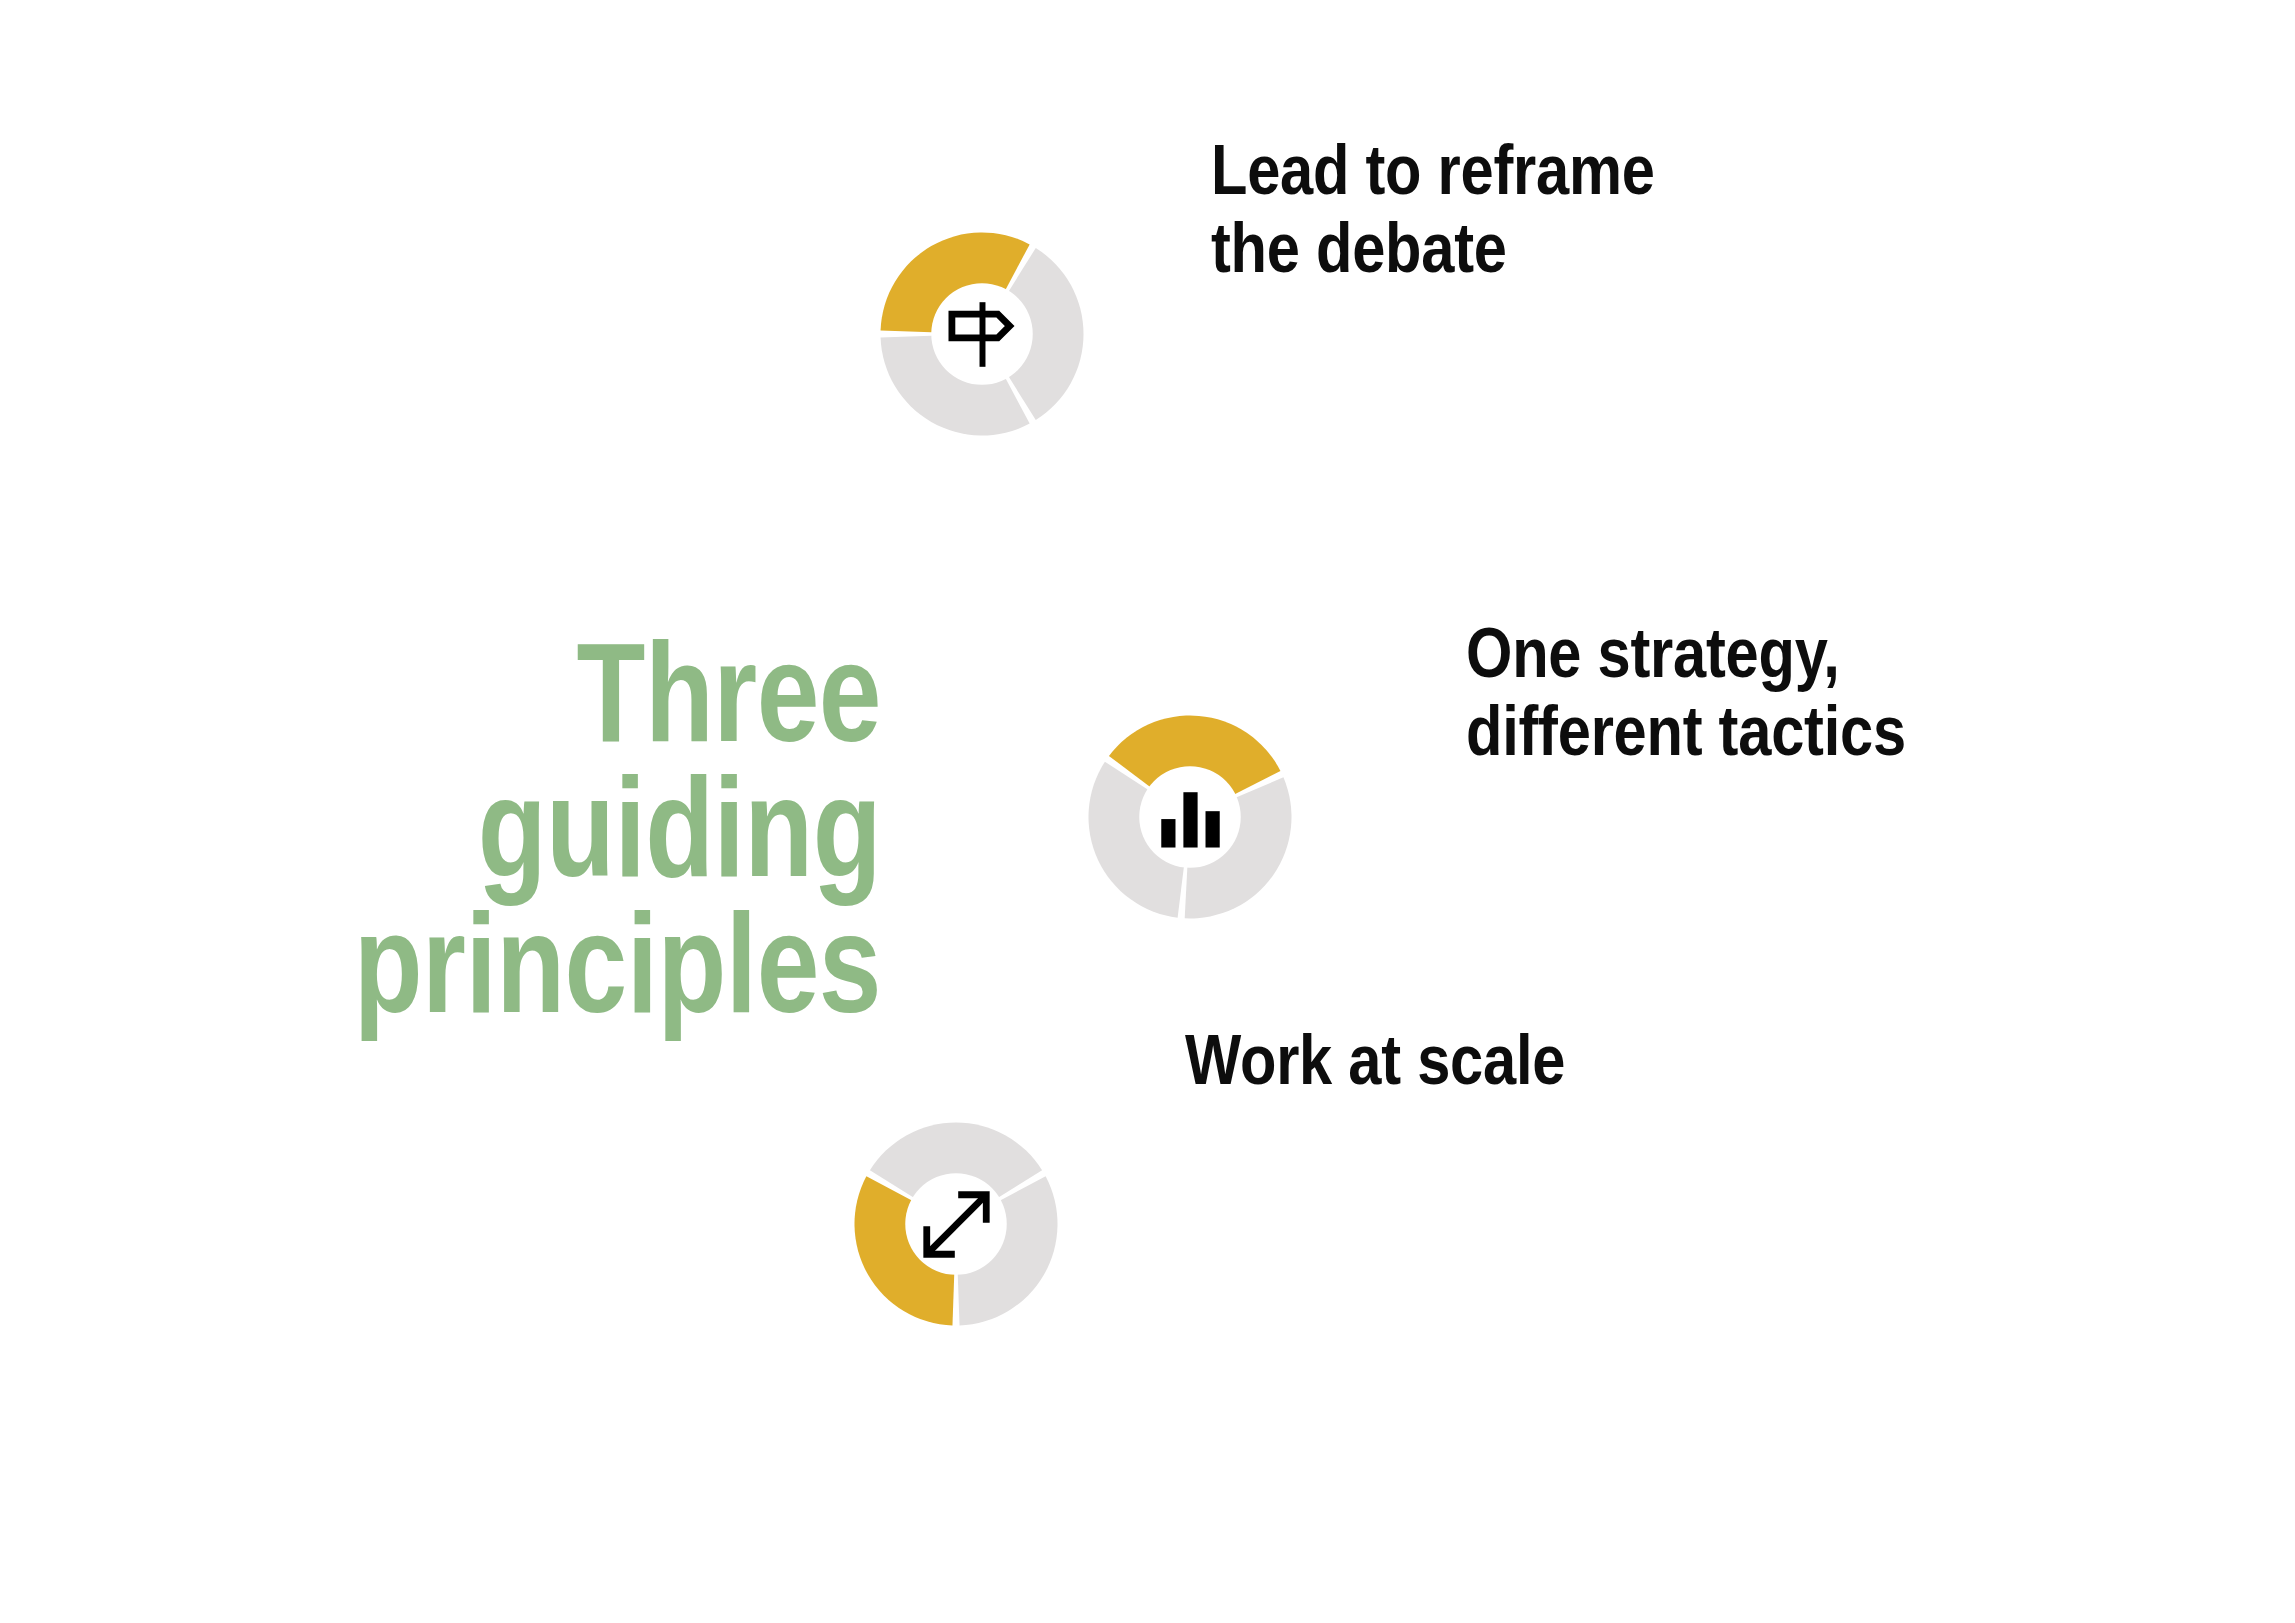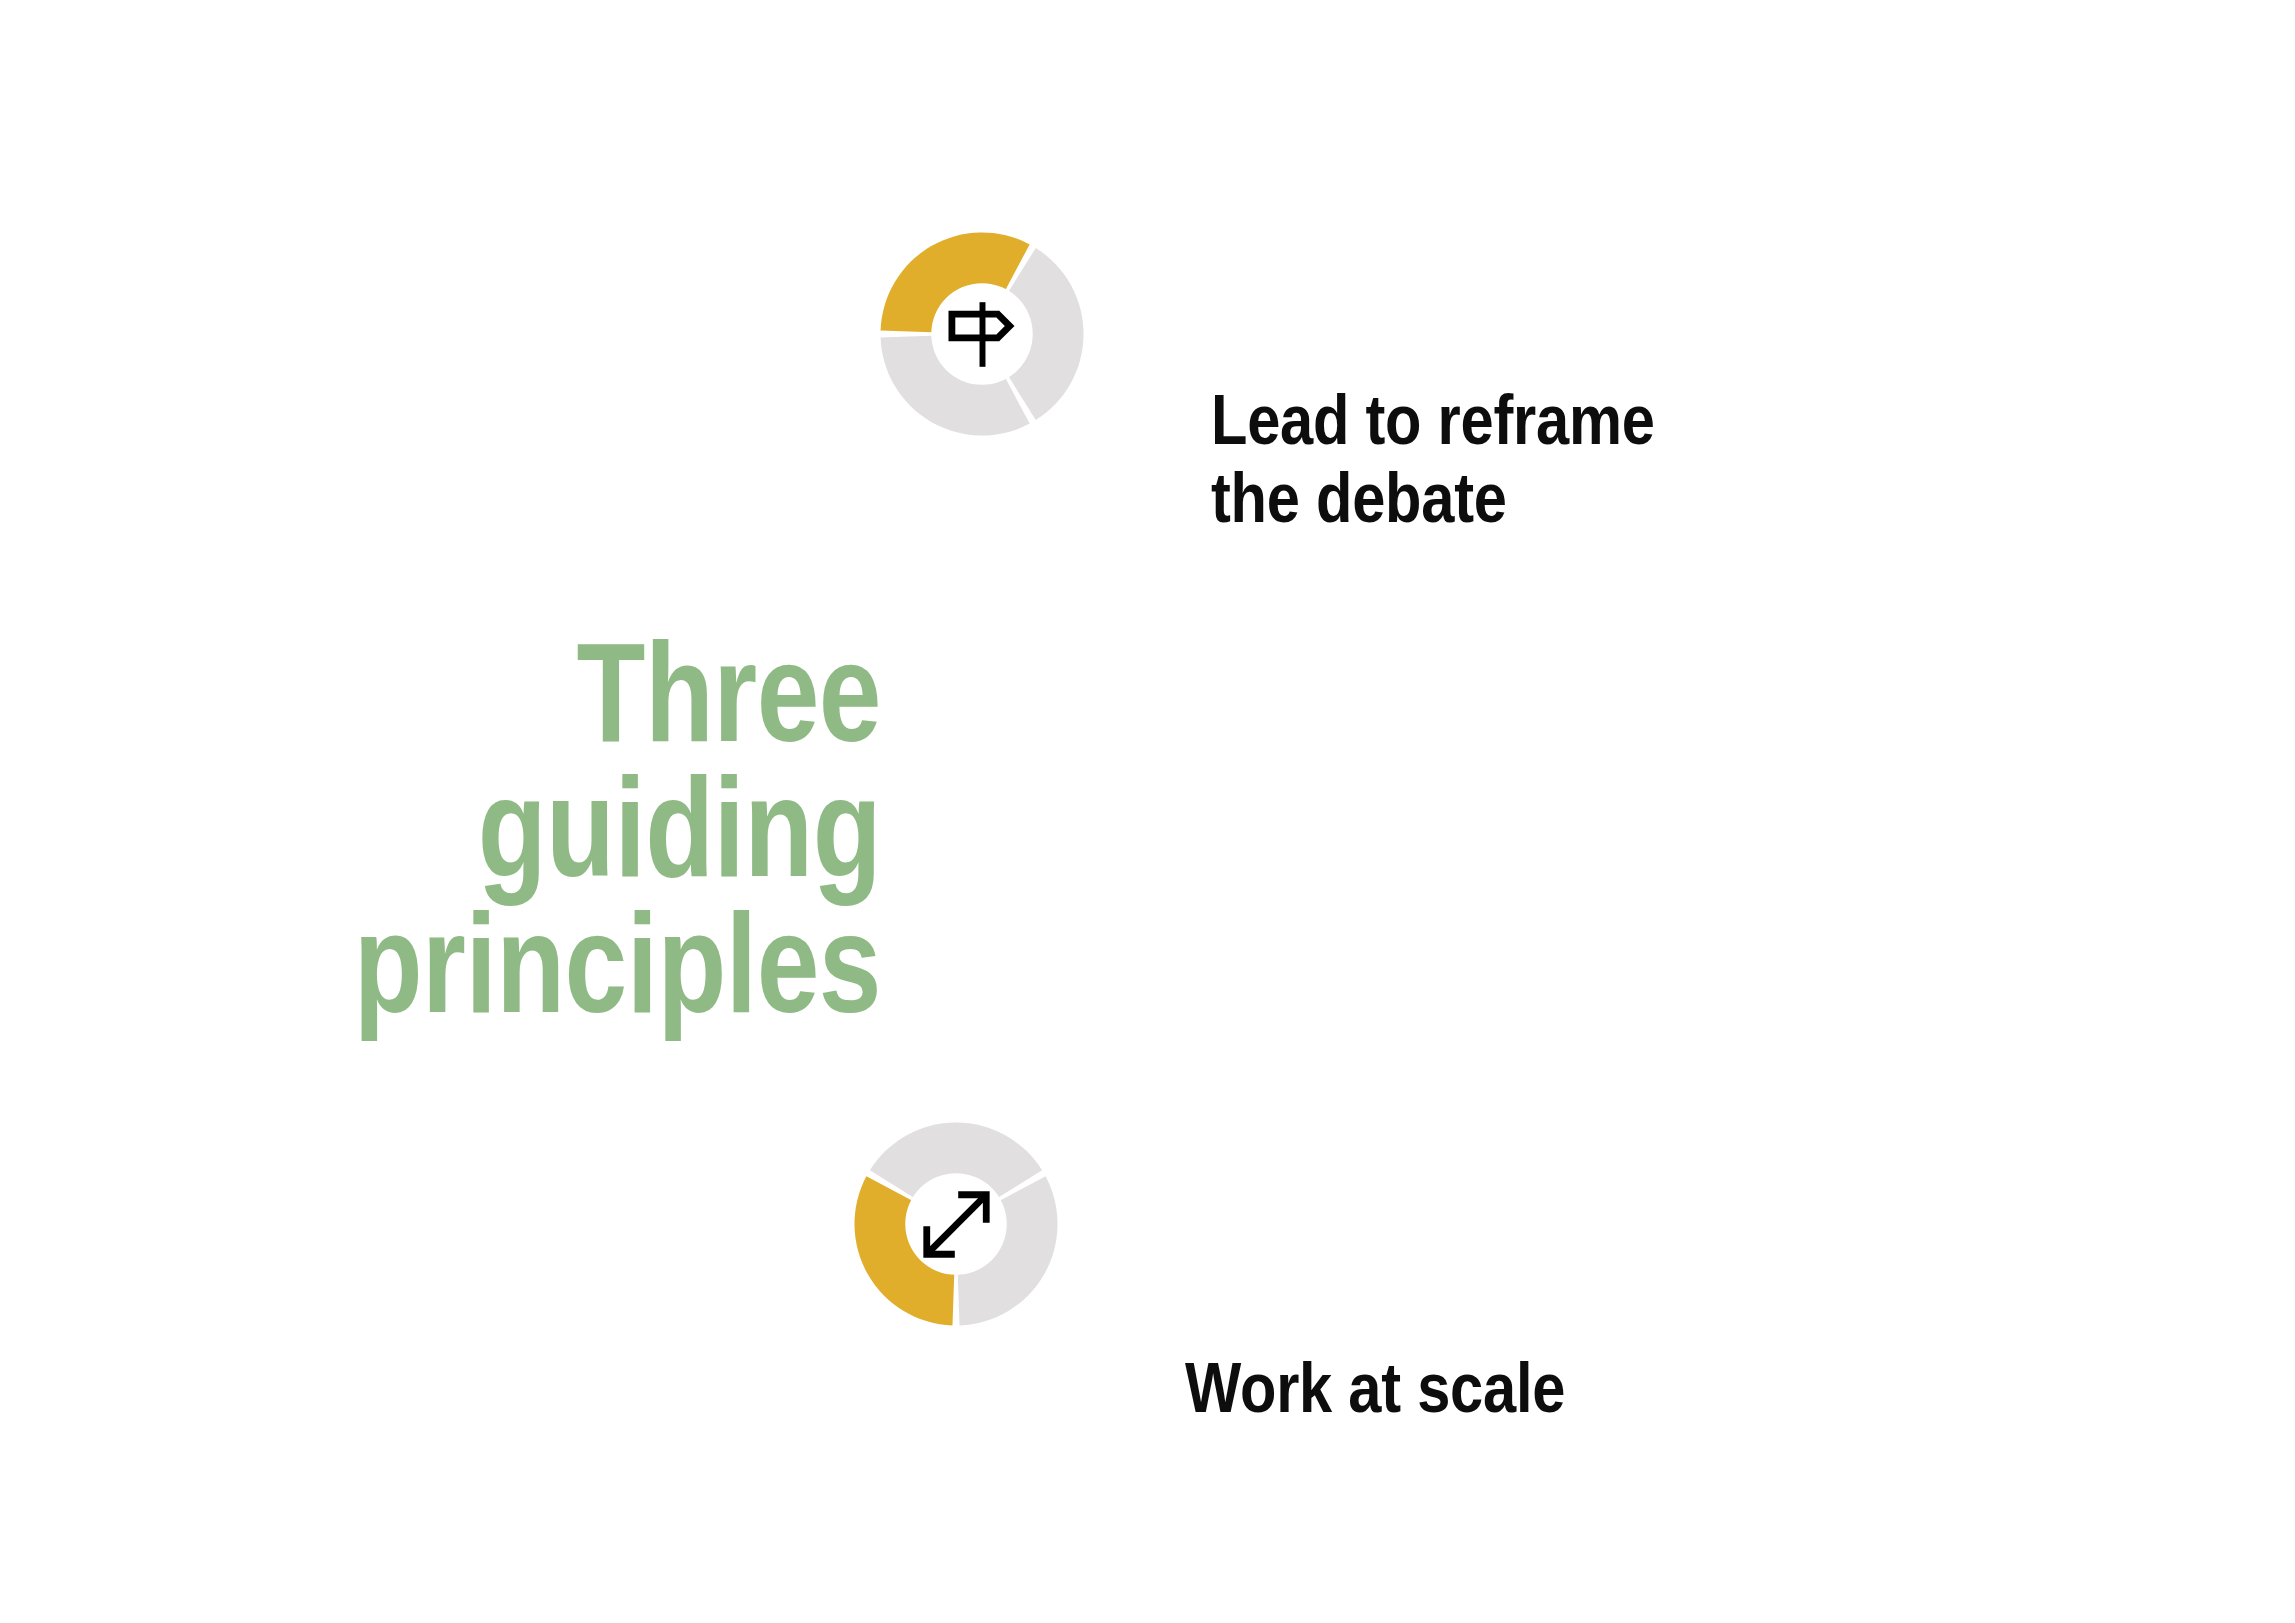--- a/index.html
+++ b/index.html
@@ -35,21 +35,21 @@
     letter-spacing: -0.7px;
     transform: scaleX(0.80);
     transform-origin: right top;
     white-space: pre-line;
   }
 
   
   .principle {
     position: absolute;
     display: flex;
-    align-items: flex-end;
+    align-items: flex-start;
   }
 
   .principle-1 { left: 779px; top: 131px; }
   .principle-2 { left: 987px; top: 614px; }
   .principle-3 { left: 753px; top: 1021px; }
 
   .donut-wrap {
     position: relative;
     width: 406px;
     height: 406px;
@@ -119,20 +119,43 @@
           <rect x="46.5" y="12" width="7" height="76" fill="#000000"></rect>
 
           <path d="M 14 26 L 68 26 L 82 40 L 68 54 L 14 54 Z" fill="none" stroke="#000000" stroke-width="8" stroke-linejoin="miter"></path>
         </svg>
       </div>
     </div>
     <div class="principle-label label-1">Lead to reframe
 the debate</div>
   </div>
 
+  <div class="principle principle-2">
+    <div class="donut-wrap">
+      <svg class="donut-svg" viewBox="0 0 620 620">
+
+        <path d="M 310 310 L 291.11 463.84 A 155 155 0 0 1 180.01 225.58 Z" fill="#E1DFDF"></path>
+
+        <path d="M 310 310 L 186.21 216.72 A 155 155 0 0 1 448.11 239.63 Z" fill="#E0AE2B"></path>
+
+        <path d="M 310 310 L 452.68 249.44 A 155 155 0 0 1 301.89 464.79 Z" fill="#E1DFDF"></path>
+
+      <circle cx="310" cy="310" r="77.5" fill="#FFFFFF"></circle>
+        </svg>
+      <div class="donut-icon">
+        <svg width="79" height="79" viewBox="0 0 100 100" aria-hidden="true">
+          <rect x="13" y="52" width="18" height="36" fill="#000000"></rect>
+          <rect x="41" y="18" width="18" height="70" fill="#000000"></rect>
+          <rect x="69" y="42" width="18" height="46" fill="#000000"></rect>
+        </svg>
+      </div>
+    </div>
+    <div class="principle-label label-2">One strategy,
+different tactics</div>
+  </div>
 
   <div class="principle principle-3">
     <div class="donut-wrap">
       <svg class="donut-svg" viewBox="0 0 620 620">
 
         <path d="M 310 310 L 178.55 227.86 A 155 155 0 0 1 441.45 227.86 Z" fill="#E1DFDF"></path>
 
         <path d="M 310 310 L 446.86 237.23 A 155 155 0 0 1 315.41 464.91 Z" fill="#E1DFDF"></path>
 
         <path d="M 310 310 L 304.59 464.91 A 155 155 0 0 1 173.14 237.23 Z" fill="#E0AE2B"></path>

